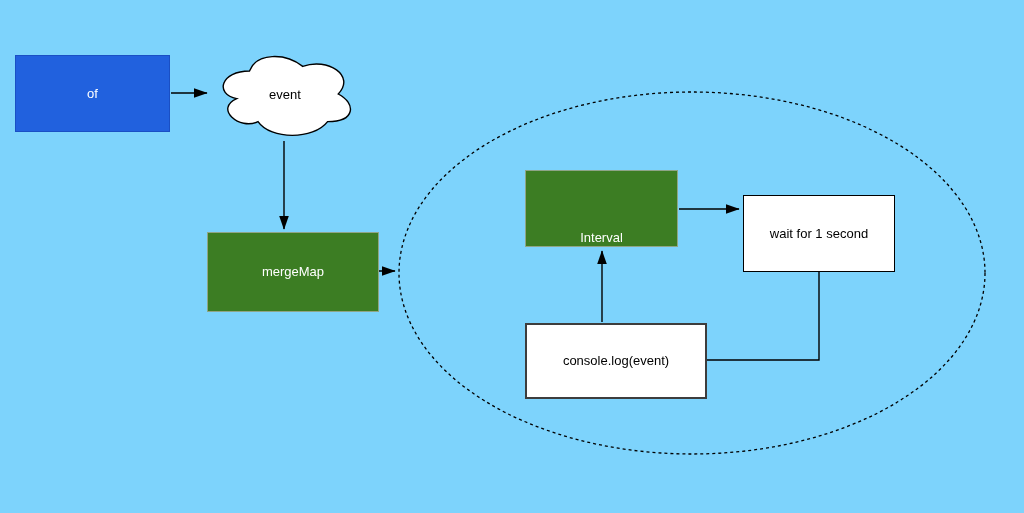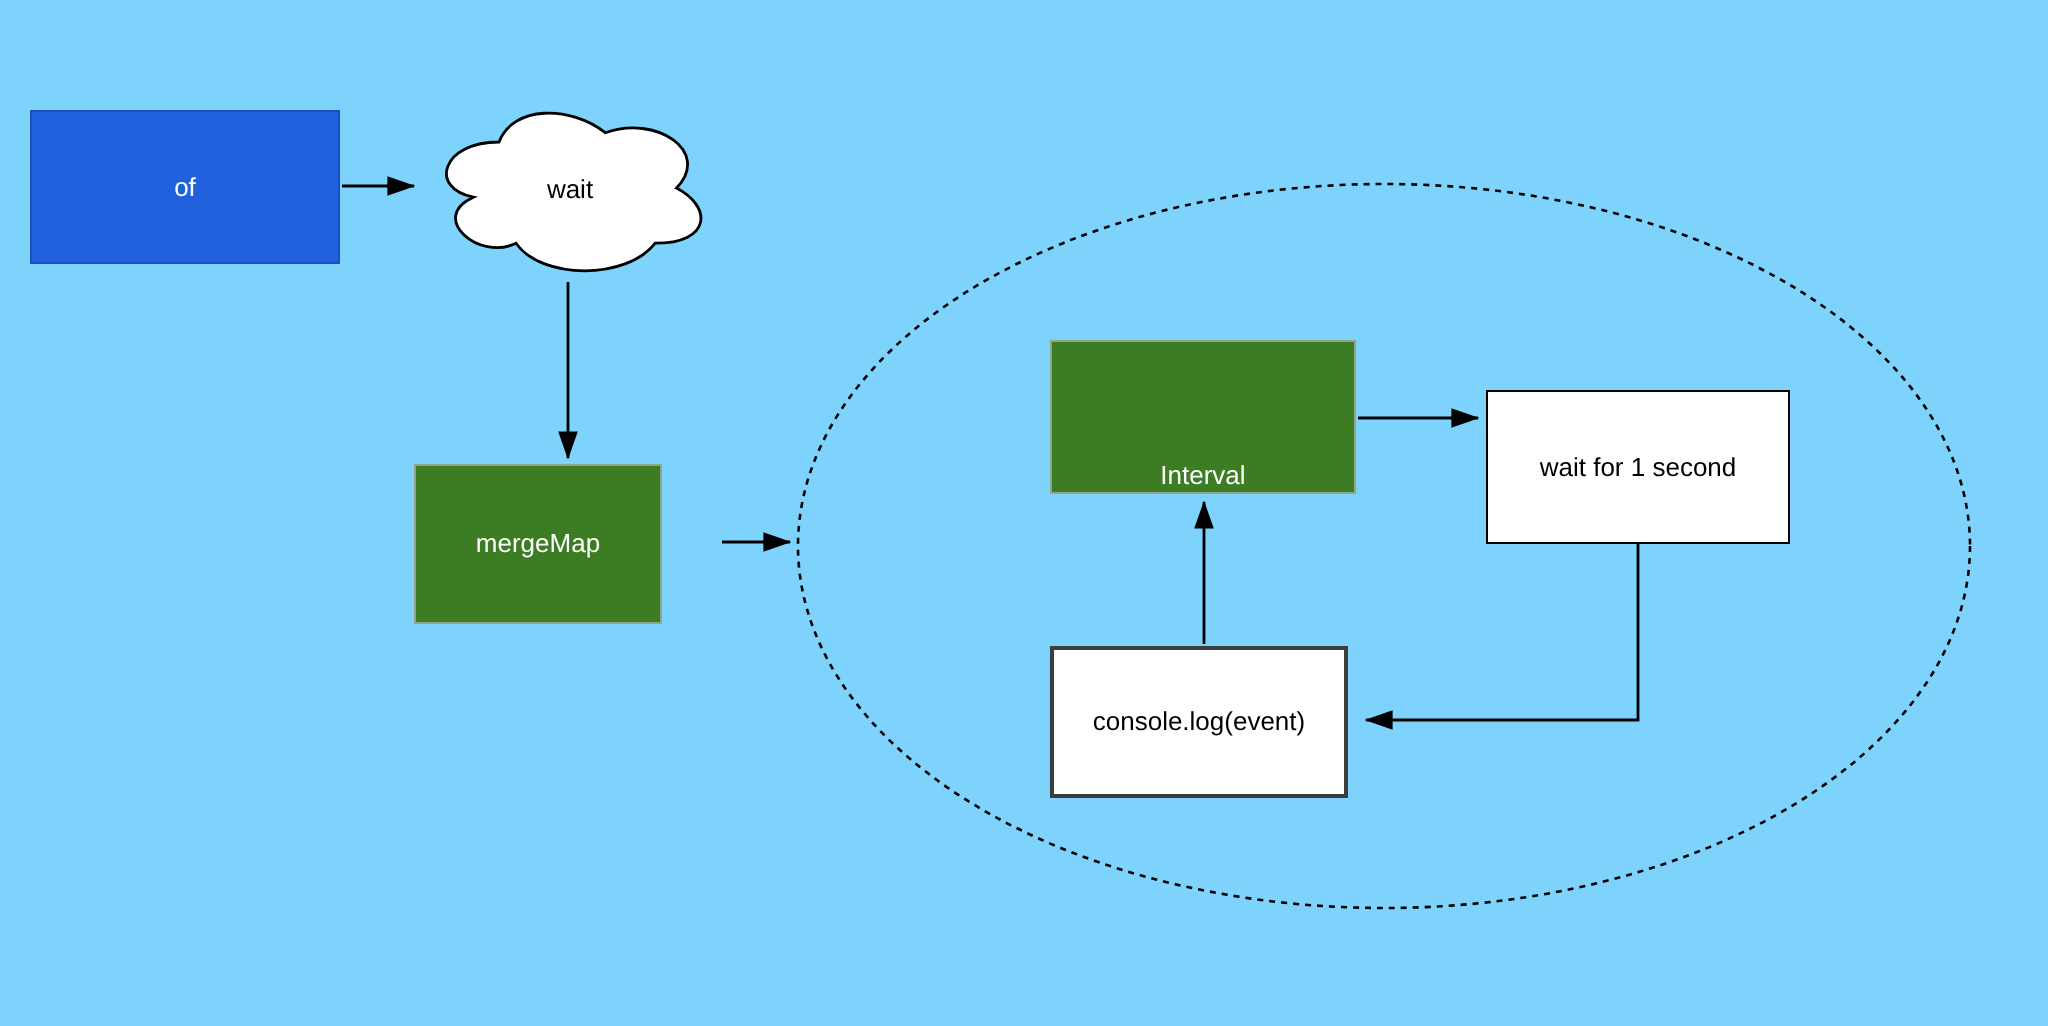--- a/index.html
+++ b/index.html
@@ -61,24 +61,24 @@
     top: 48px;
     width: 142px;
     height: 92px;
     display: flex;
     align-items: center;
     justify-content: center;
     font-size: 13px;
     color: #000000;
   }
   #node-of       { left: 15px;  top: 55px;  width: 155px; height: 77px; }
-  #node-mergemap { left: 207px; top: 232px; width: 124px; height: 80px; }
+  #node-mergemap { left: 207px; top: 232px; width: 172px; height: 80px; }
   #node-interval { left: 525px; top: 170px; width: 153px; height: 77px; align-items: flex-end; }
   #node-wait     { left: 743px; top: 171px; width: 152px; height: 77px; }
-  #node-console  { left: 525px; top: 323px; width: 149px; height: 76px; }
+  #node-console  { left: 525px; top: 323px; width: 182px; height: 76px; }
 </style>
 </head>
 <body>
 
 <div class="canvas">
 
   <svg class="svg-layer" viewBox="0 0 1024 513" xmlns="http://www.w3.org/2000/svg">
     <defs>
       <marker id="arrowhead" markerWidth="11" markerHeight="8" refX="9.5" refY="3.5" orient="auto">
         <path d="M0,0 L10,3.5 L0,7 Z" fill="#000000"></path>
@@ -109,21 +109,21 @@
     <path d="M602,322 L602,251" fill="none" stroke="#000000" stroke-width="1.4" marker-end="url(#arrowhead)"></path>
 
     <path d="M819,249 L819,360 L683,360" fill="none" stroke="#000000" stroke-width="1.4" marker-end="url(#arrowhead)"></path>
   </svg>
 
   <div id="node-of" class="node node-blue">
     <span>of</span>
   </div>
 
   <div class="cloud-label">
-    <span>wait</span>
+    <span>event</span>
   </div>
 
   <div id="node-mergemap" class="node node-green">
     <span>mergeMap</span>
   </div>
 
   <div id="node-interval" class="node node-green">
     <span>Interval</span>
   </div>
 

